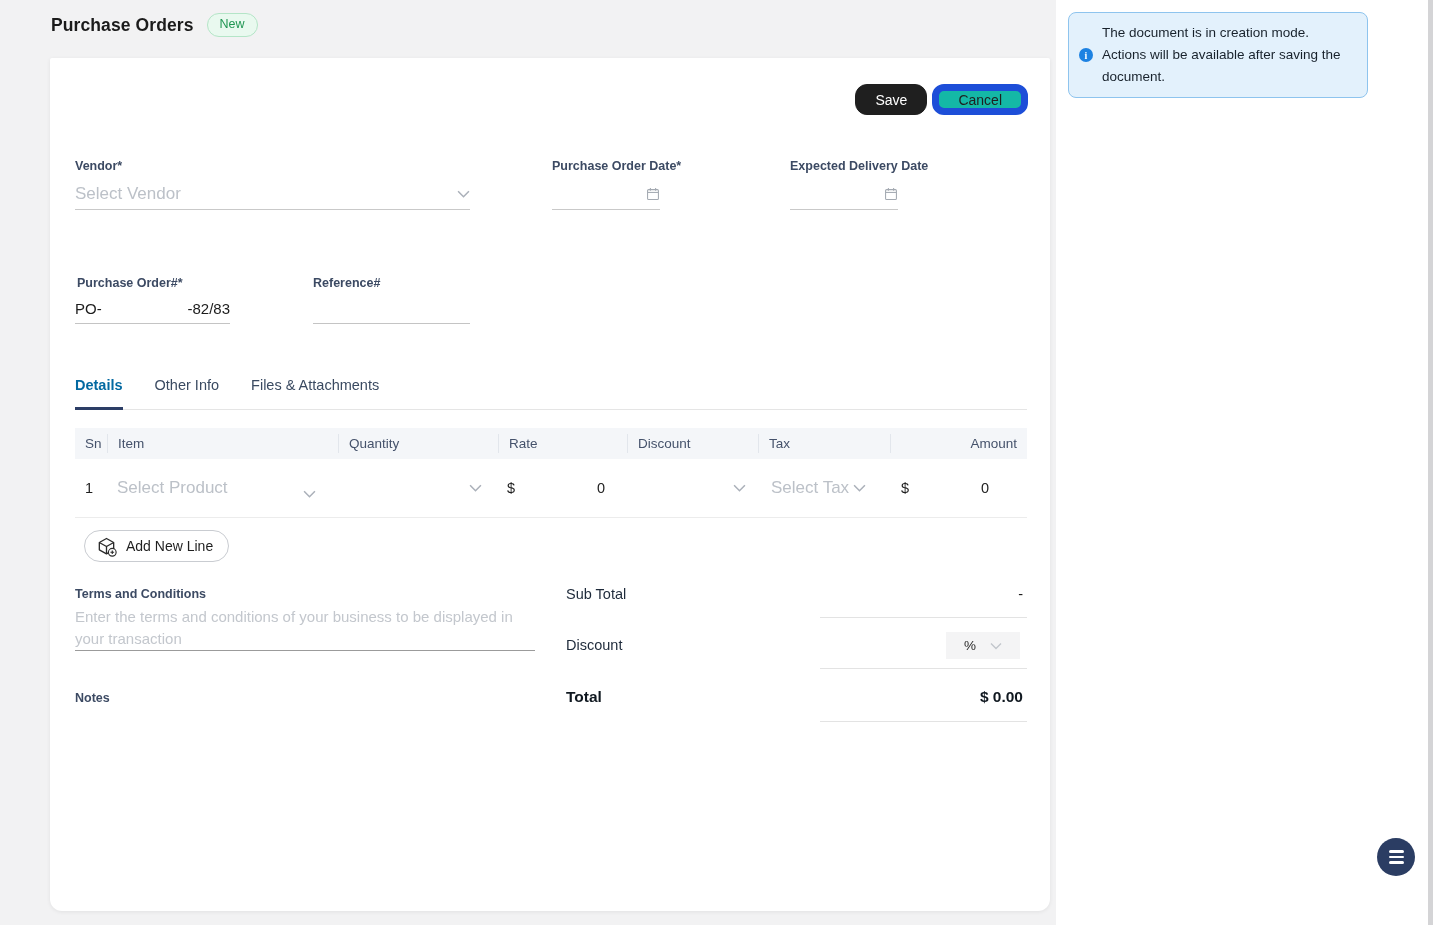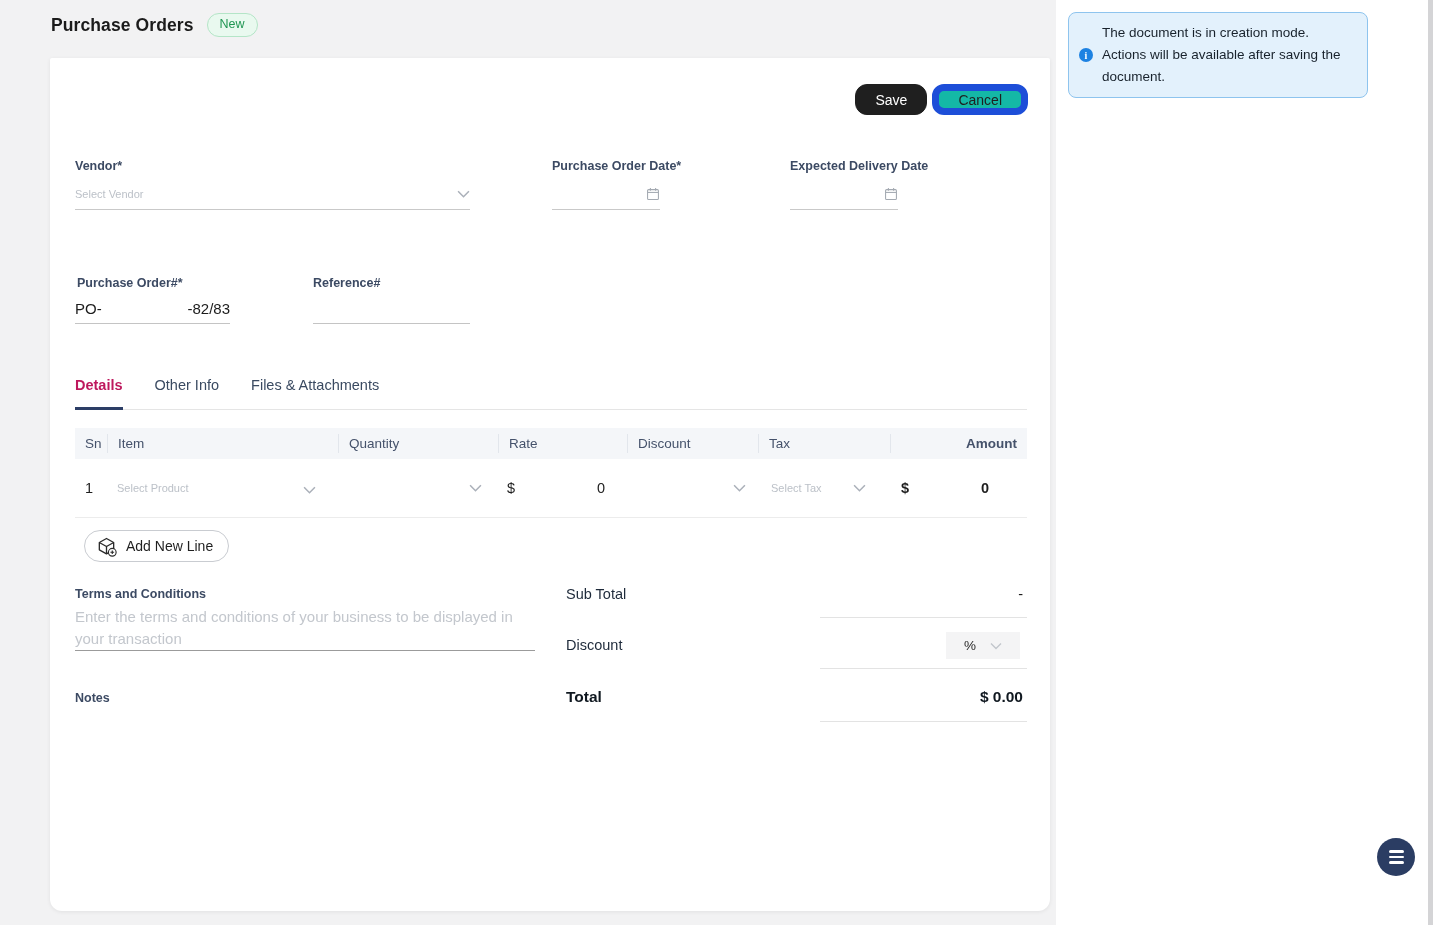--- a/index.html
+++ b/index.html
@@ -30,42 +30,42 @@
           border-radius:2px 2px 12px 12px; box-shadow:0 1px 4px rgba(0,0,0,.07); }
 
   .action-buttons { position:absolute; top:26px; right:22px; display:flex; gap:5px; }
   .btn { height:31px; border-radius:12px; font-size:14px; display:flex; align-items:center; cursor:pointer; }
   .btn-save { background:#1f1f1f; color:#ffffff; padding:0 19px; border:1px solid #1f1f1f; }
   .btn-cancel { background:#14b8a6; color:#1f1f1f; padding:0 19px; border:7px solid #1d4ed8; }
 
   .field-label { position:absolute; font-size:12.5px; font-weight:700; color:#3c4a63; }
   .u-field { position:absolute; height:32px; border-bottom:1px solid #c9c9c9; display:flex;
              align-items:center; justify-content:space-between; }
-  .placeholder { font-size:11px; color:#bcc1c8; }
+  .placeholder { font-size:17px; color:#bcc1c8; }
   .chev svg { display:block; }
 
   .po-field { position:absolute; height:31px; border-bottom:1px solid #c4c4c4; display:flex;
               align-items:flex-end; justify-content:space-between; padding-bottom:6px;
               font-size:15px; color:#1c1c1c; }
 
   
   .tabs { position:absolute; left:25px; top:319px; width:952px; border-bottom:1px solid #e5e5e5;
           display:flex; gap:32px; }
   .tab { font-size:14.5px; color:#3a4a61; padding-bottom:14px; cursor:pointer; }
-  .tab.active { color:#be185d; font-weight:700; border-bottom:3px solid #2c3e66; margin-bottom:-1px; }
+  .tab.active { color:#0369a1; font-weight:700; border-bottom:3px solid #2c3e66; margin-bottom:-1px; }
 
   
   .items-table { position:absolute; left:25px; top:370px; width:952px; }
   .t-head { display:flex; background:#f4f6f9; height:31px; align-items:center; }
   .t-head .cell { font-size:13.5px; color:#45526b; border-left:1px solid #e2e6ec; height:19px;
                   display:flex; align-items:center; padding-left:10px; }
   .t-head .cell:first-child { border-left:none; }
   .t-row { display:flex; height:59px; align-items:center; border-bottom:1px solid #ececec; }
   .c-sn { width:32px; } .c-item { width:231px; } .c-qty { width:160px; } .c-rate { width:129px; }
-  .c-disc { width:131px; } .c-tax { width:132px; } .c-amount { width:137px;font-weight:bold; }
+  .c-disc { width:131px; } .c-tax { width:132px; } .c-amount { width:137px; }
   .t-head .c-amount { justify-content:flex-end; padding-right:10px; padding-left:0; }
   .t-row .cell { display:flex; align-items:center; font-size:14.5px; color:#1e1e1e; }
   .row-sn { padding-left:10px; }
   .sel-cell { justify-content:space-between; }
   .money-cell { justify-content:space-between; }
 
   
   .add-line-btn { position:absolute; left:34px; top:472px; height:32px; border:1px solid #c9ccd1;
                   border-radius:16px; background:#fff; display:flex; align-items:center; gap:9px;
                   padding:0 15px 0 11px; font-size:14px; color:#1f1f1f; cursor:pointer; }

